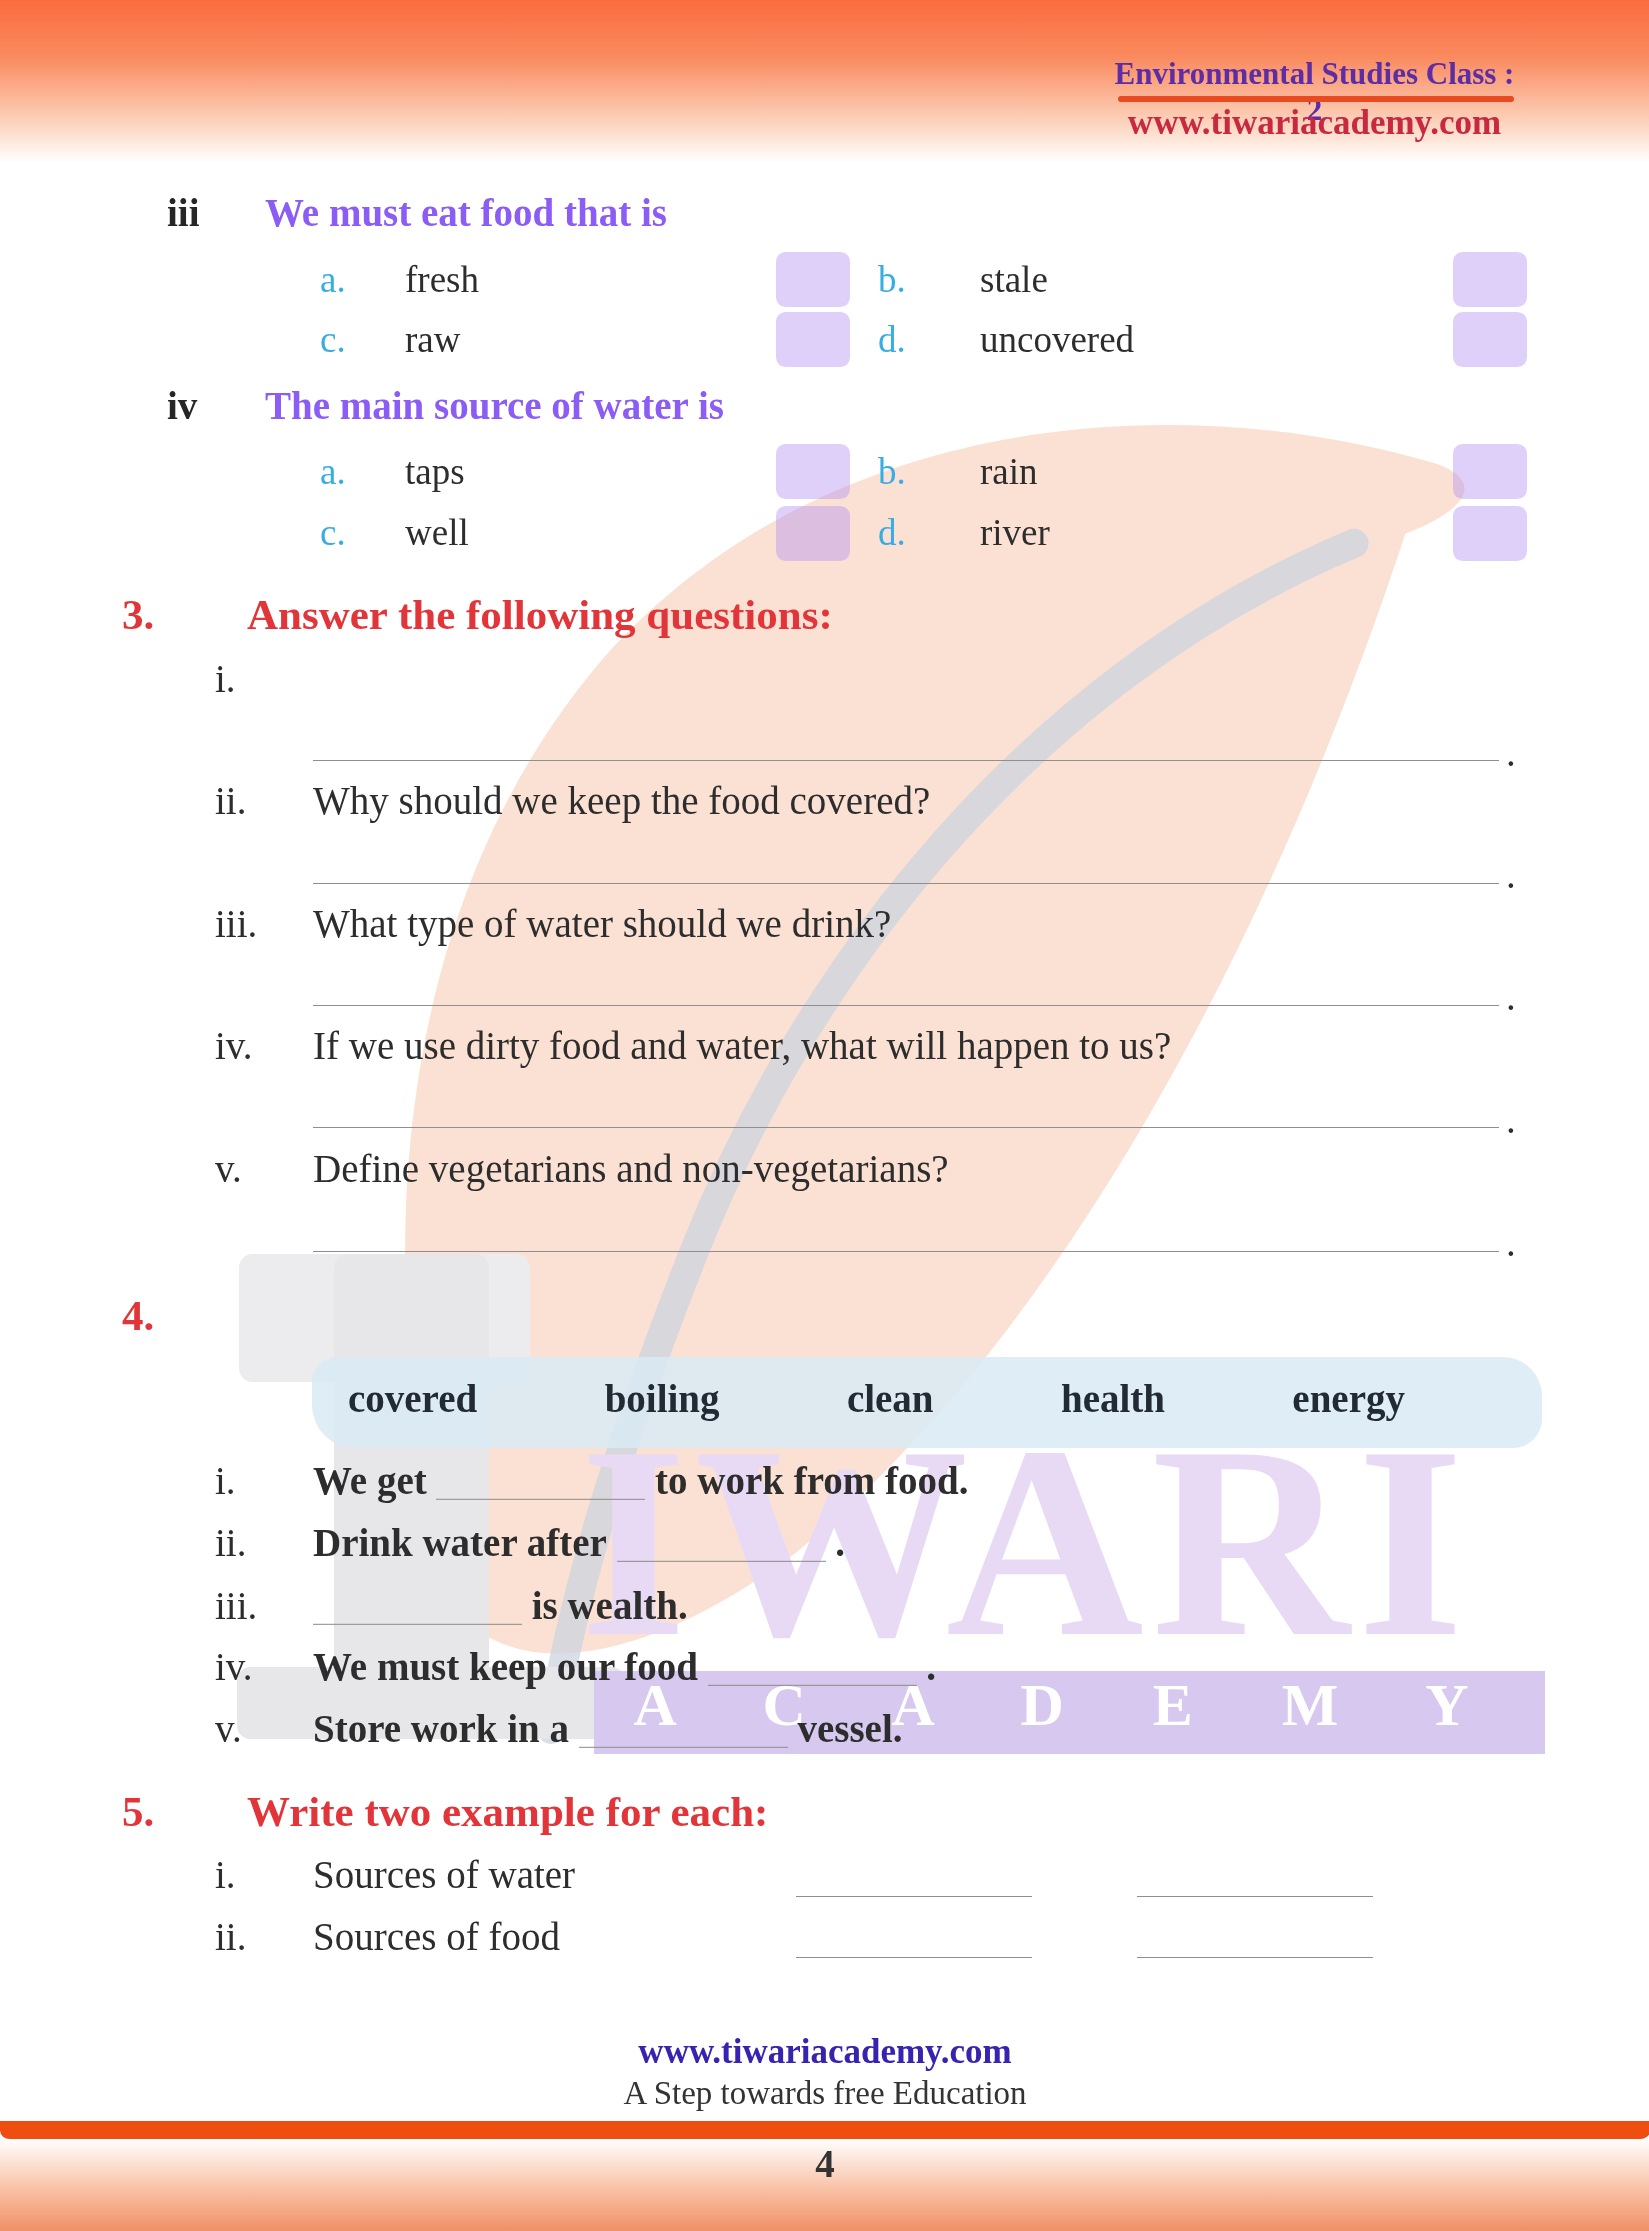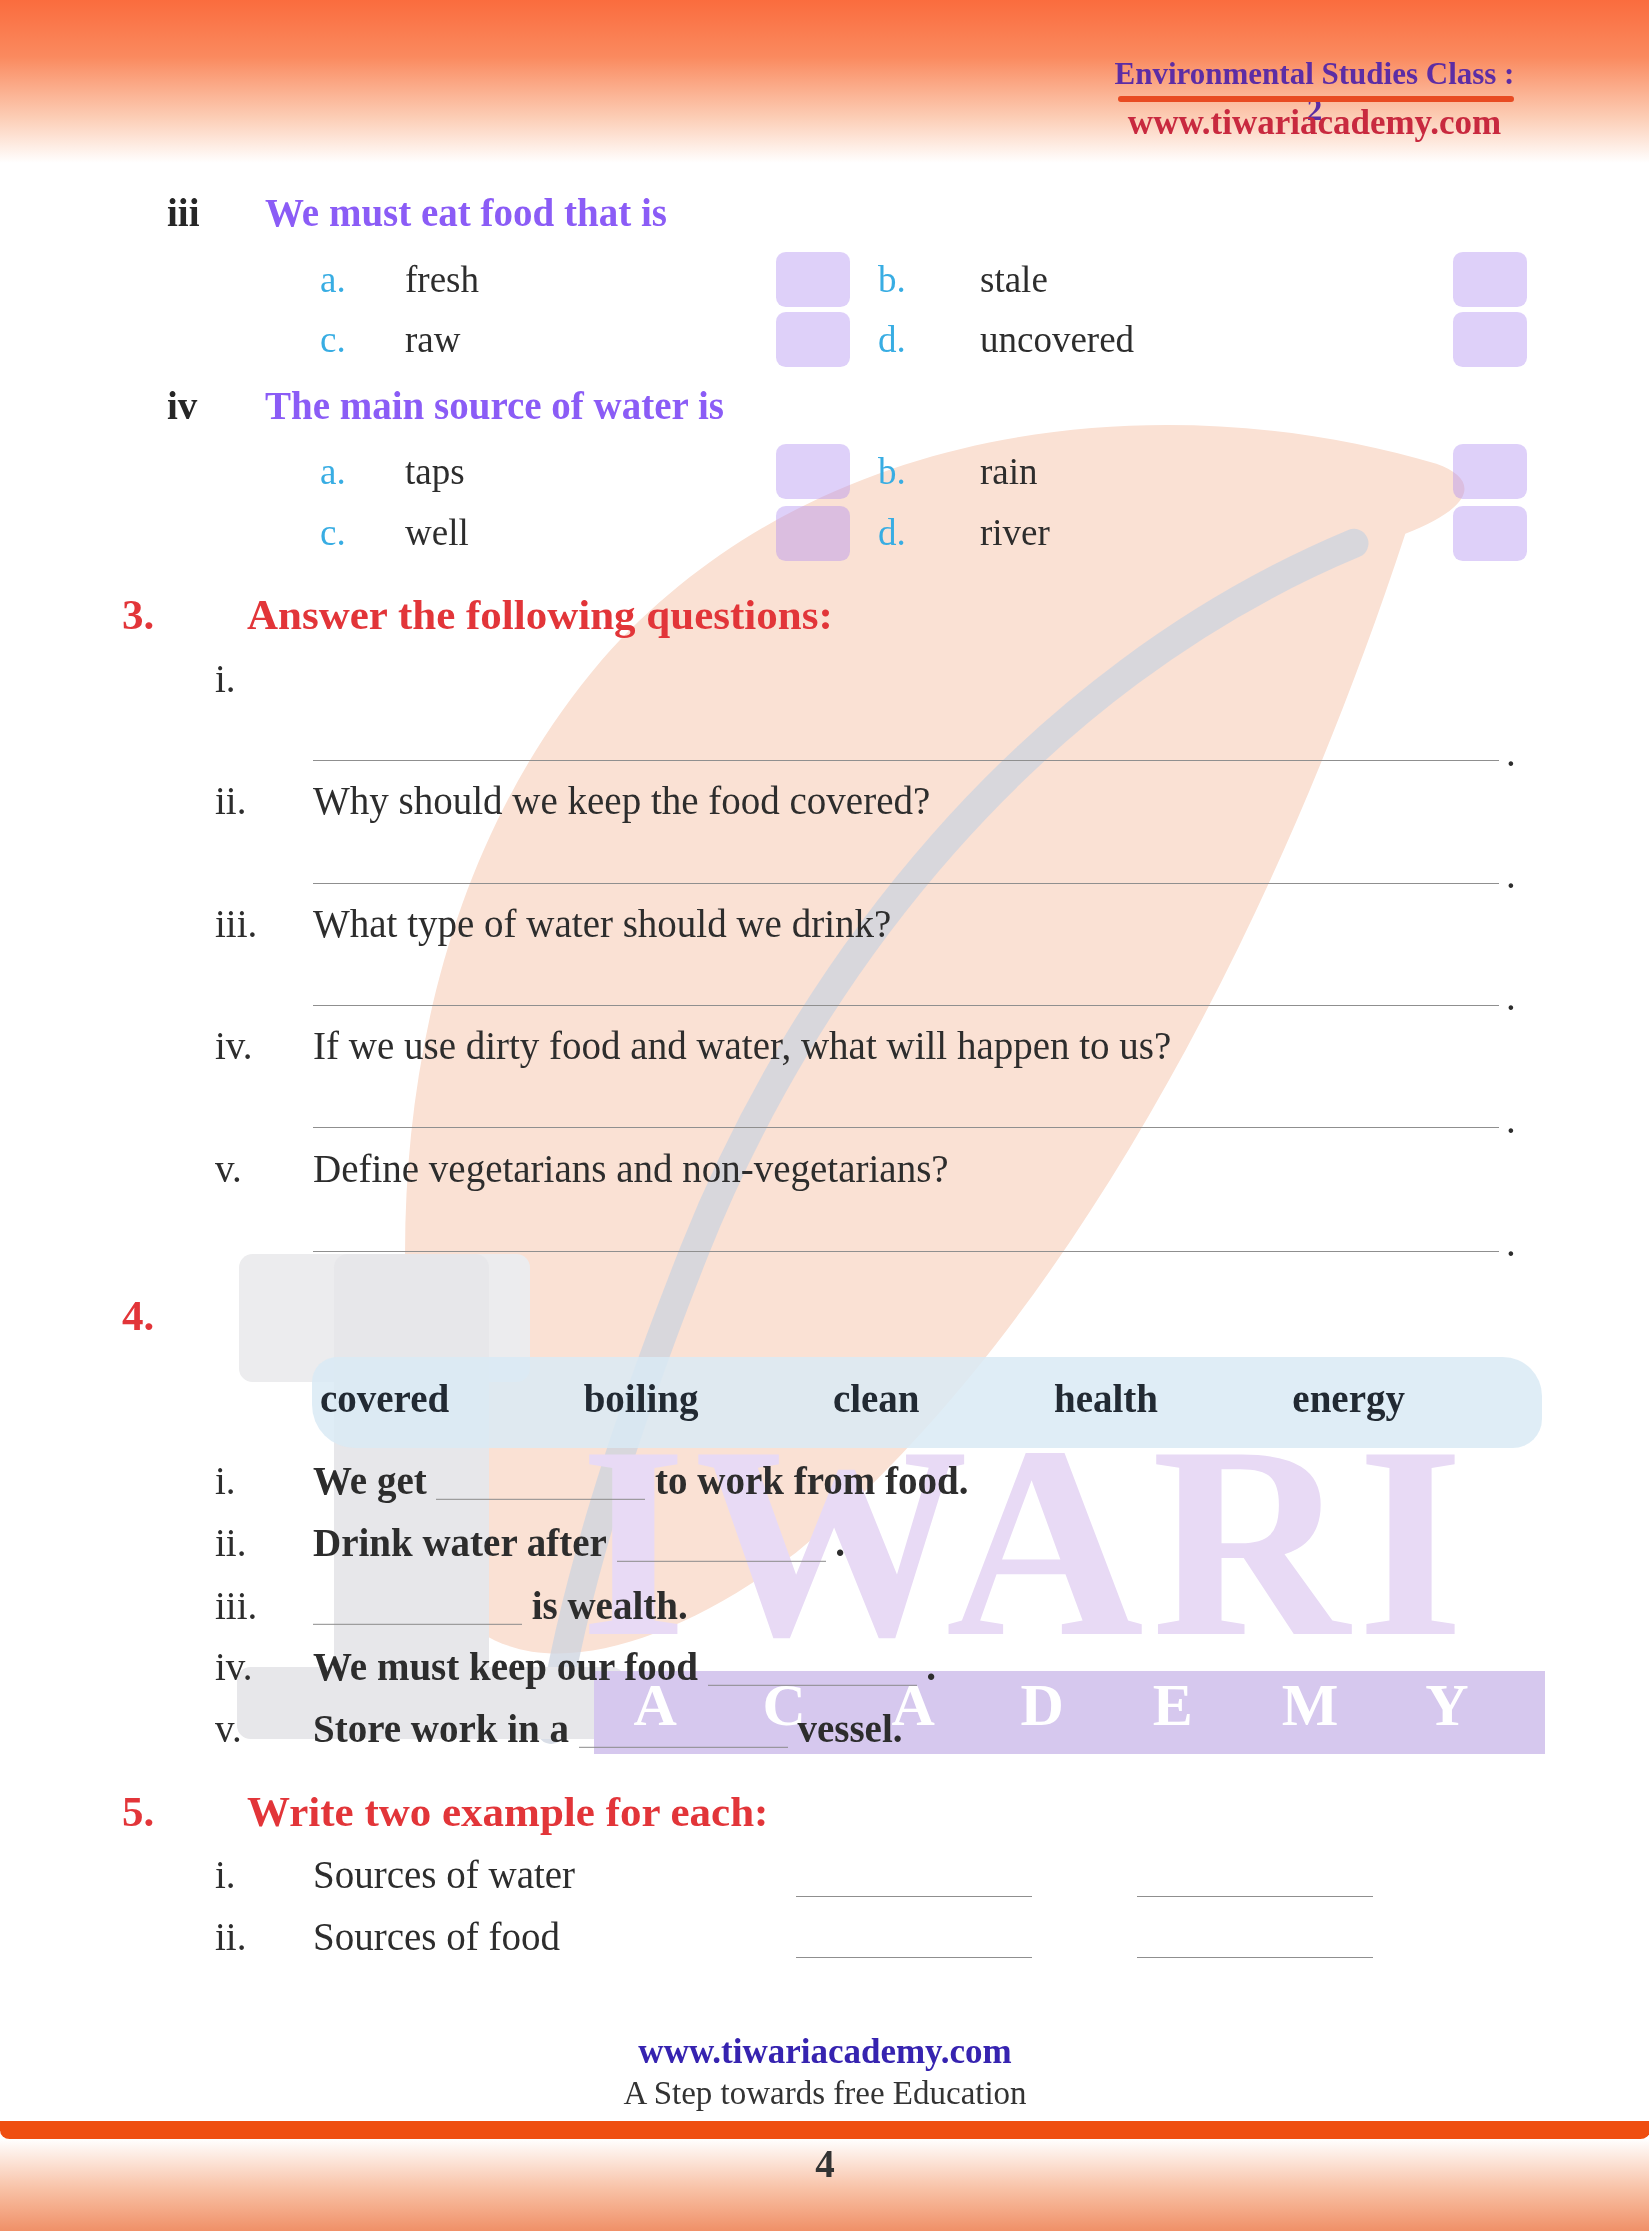--- a/index.html
+++ b/index.html
@@ -30,21 +30,21 @@
   .opt-letter{font-size:37px;color:#38ade3;}
   .opt-text{font-size:37px;color:#2d2d2d;}
   .cbx{width:74px;height:55px;border-radius:9.7px;background:rgba(176,142,240,.42);}
   .sec-num{left:122px;font-size:43px;font-weight:700;color:#e23539;}
   .sec-title{left:215px;font-size:43px;font-weight:700;color:#e23539;margin-left:32px;}
   .sub-num{left:215px;font-size:39px;color:#2d2d2d;}
   .sub-text{left:313px;font-size:39px;color:#2d2d2d;}
   .ans-line{left:313px;width:1186px;height:23px;border-bottom:1.9px solid #8f8f8f;}
   .period{left:1506px;font-size:39px;color:#2d2d2d;}
   .wordbank{left:320px;top:1376px;width:1085px;display:flex;justify-content:space-between;}
-  .wordbank span{font-size:39px;font-weight:700;color:#222a33;}
+  .wordbank span{font-size:39px;font-weight:700;color:#222a33;margin-left:28px;}
   .fill-text{left:313px;font-size:39px;color:#2d2d2d;white-space:nowrap;font-weight:bold;}
   .blank{display:inline-block;width:209px;height:29px;border-bottom:1.9px solid #8a8a8a;
          transform:translateY(5.8px);margin:0 9.7px;}
   .ex-blank{width:236px;height:25px;border-bottom:1.9px solid #8f8f8f;}
   .ftr-url{left:0;width:1650px;top:2032px;text-align:center;font-size:35px;font-weight:700;color:#3623b0;}
   .ftr-tag{left:0;width:1650px;top:2075px;text-align:center;font-size:33px;color:#333;}
   .ftr-bar{left:0;top:2121px;width:1650px;height:17.5px;background:#ef4e10;border-radius:0 0 9.7px 9.7px/0 0 8.7px 8.7px;}
   .ftr-grad{left:0;top:2139px;width:1650px;height:93px;
         background:linear-gradient(#ffffff 0%, #f8c0a4 55%, #f08f66 100%);}
   .page-num{left:0;width:1650px;top:2141px;text-align:center;font-size:39px;font-weight:700;color:#333;}

